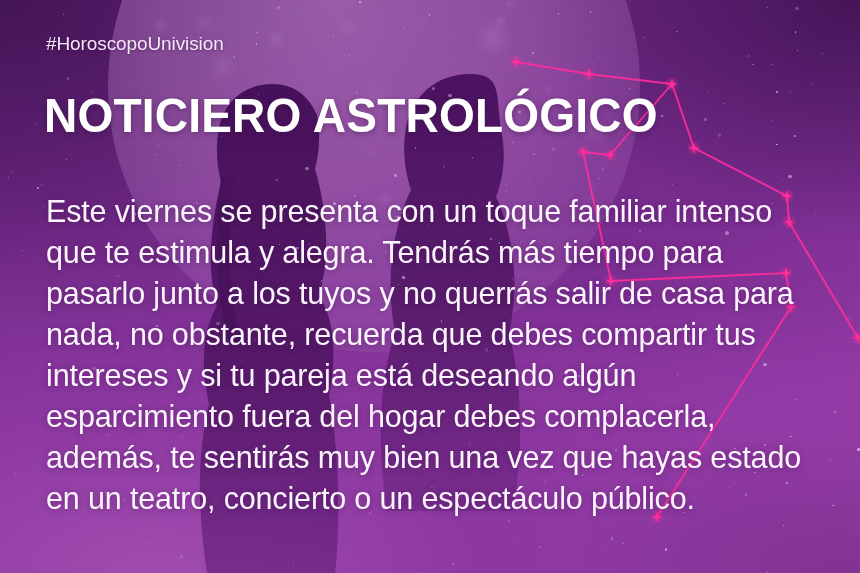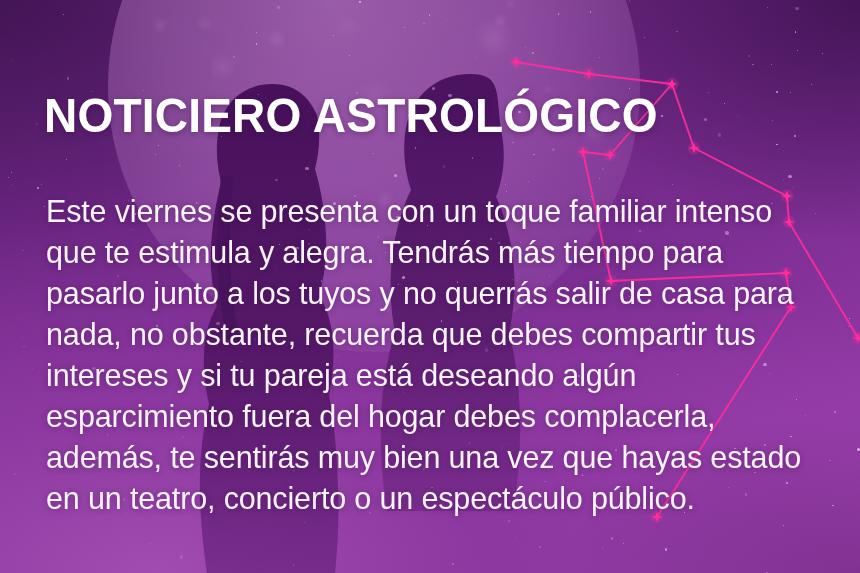--- a/index.html
+++ b/index.html
@@ -500,17 +500,18 @@
         <circle cx="657" cy="517" r="6.5" fill="#FF2D9B" opacity="0.22"></circle>
         <path d="M657,511.8 L658.5,515.5 L662.2,517 L658.5,518.5
        L657,522.2 L655.5,518.5 L651.8,517 L655.5,515.5 Z" fill="#FF2D9B"></path>
         <circle cx="858" cy="338" r="6.5" fill="#FF2D9B" opacity="0.22"></circle>
         <path d="M858,332.8 L859.5,336.5 L863.2,338 L859.5,339.5
        L858,343.2 L856.5,339.5 L852.8,338 L856.5,336.5 Z" fill="#FF2D9B"></path>
       </g>
   </svg>
 
   <div id="content">
+    <div id="hashtag">#HoroscopoUnivision</div>
     <h1 id="headline">NOTICIERO ASTROLÓGICO</h1>
     <p id="body-copy">Este viernes se presenta con un toque familiar intenso que te estimula y alegra. Tendrás más tiempo para pasarlo junto a los tuyos y no querrás salir de casa para nada, no obstante, recuerda que debes compartir tus intereses y si tu pareja está deseando algún esparcimiento fuera del hogar debes complacerla, además, te sentirás muy bien una vez que hayas estado en un teatro, concierto o un espectáculo público.</p>
   </div>
 
 </div>
 
 </body></html>

